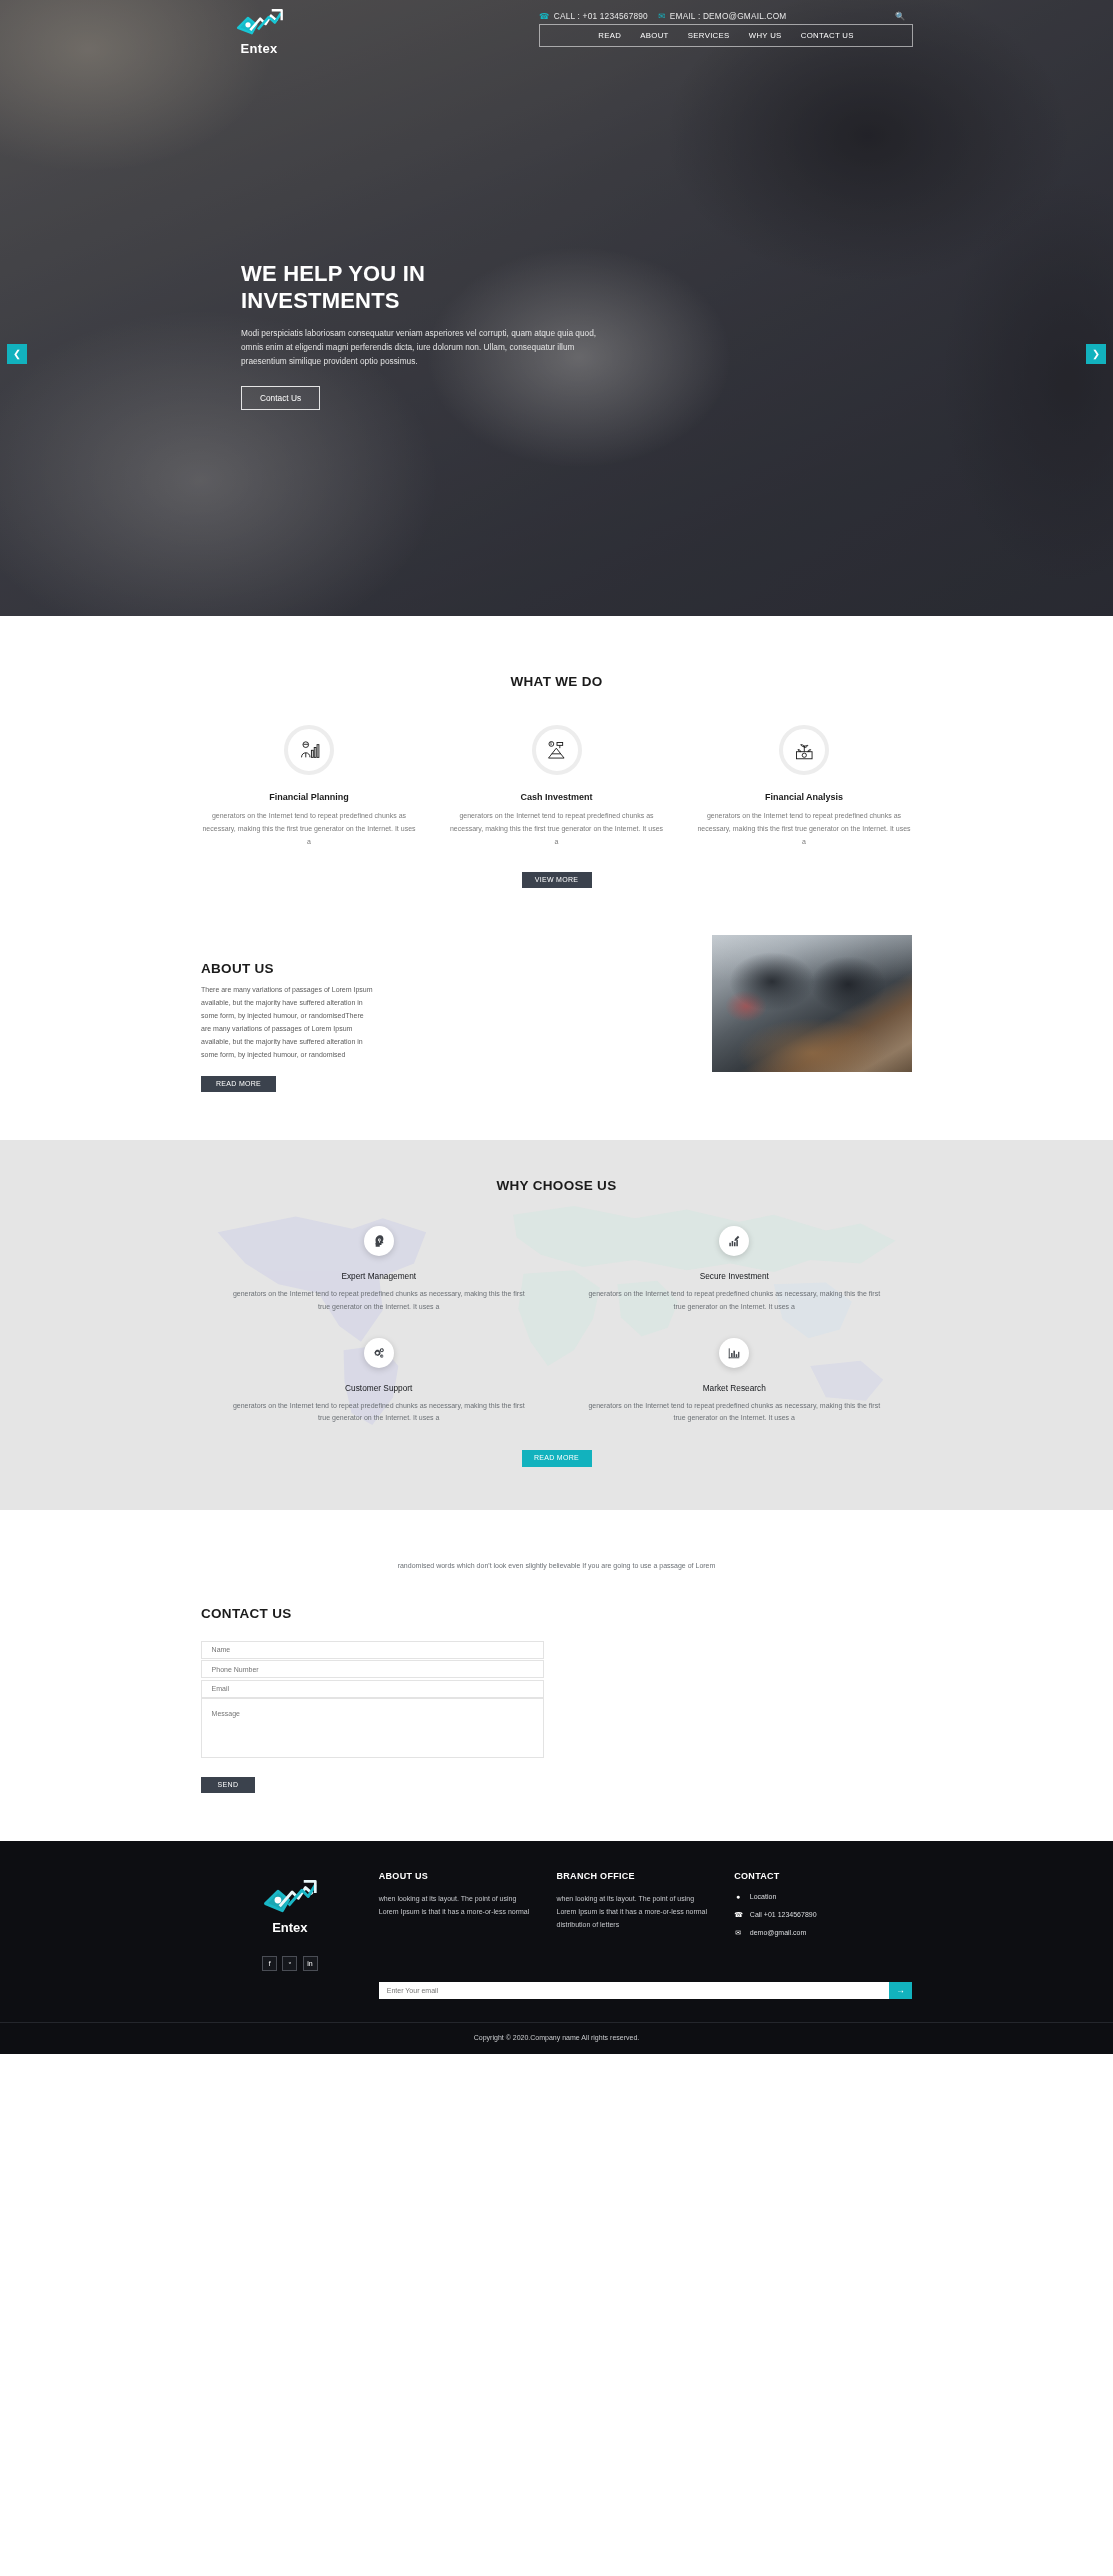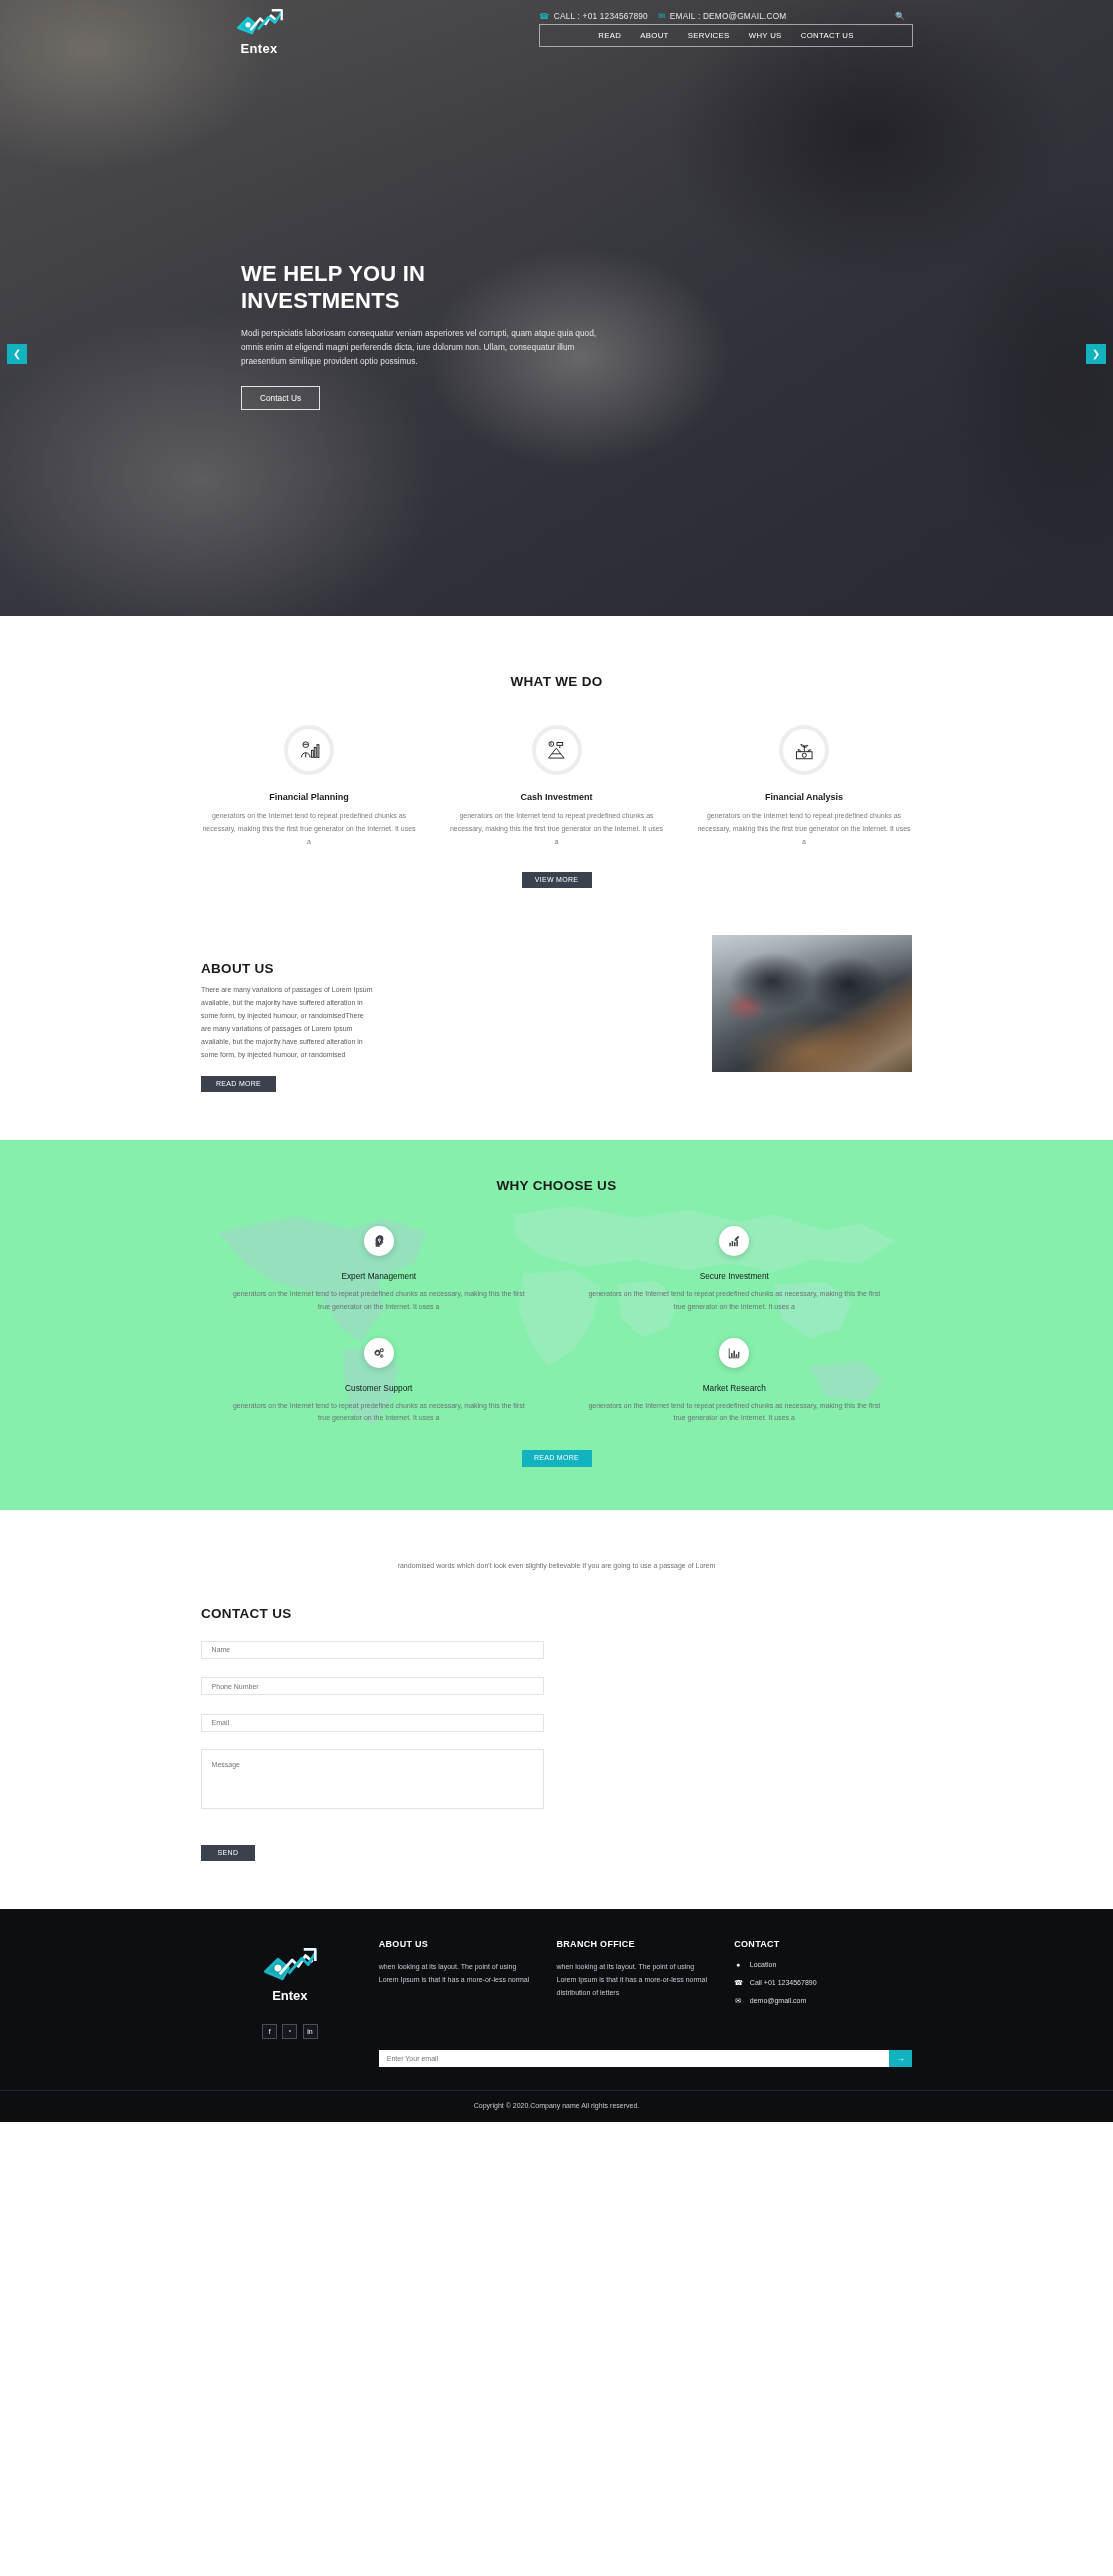--- a/index.html
+++ b/index.html
@@ -128,21 +128,21 @@
     background:
       radial-gradient(ellipse 61px 42px at 30% 34%, rgba(30,34,40,.85), rgba(30,34,40,0) 70%),
       radial-gradient(ellipse 54px 40px at 68% 36%, rgba(25,28,34,.8), rgba(25,28,34,0) 70%),
       radial-gradient(ellipse 104px 48px at 50% 86%, rgba(150,110,70,.75), rgba(150,110,70,0) 72%),
       radial-gradient(ellipse 30px 22.6px at 17% 52%, rgba(190,70,70,.6), rgba(190,70,70,0) 70%),
       linear-gradient(180deg, rgba(225,232,238,.35) 0%, rgba(225,232,238,0) 34%);
   }
 
   
   .why{
-    margin-top:48px; padding:38px 0 43px; background:#86efac; position:relative; overflow:hidden;
+    margin-top:48px; padding:38px 0 43px; background:#e5e5e5; position:relative; overflow:hidden;
   }
   .map-bg{
     position:absolute; left:0; right:0; top:40px; height:252px; opacity:.5;
     display:flex; justify-content:center; pointer-events:none;
   }
   .why-inner{ position:relative; z-index:3; width:711px; margin:0 auto; }
   .why-grid{ display:flex; flex-wrap:wrap; margin-top:33px; }
   .why-card{ width:50%; text-align:center; padding:0 26px; margin-bottom:24px; }
   .why-circle{
     width:30px; height:30px; border-radius:50%; background:#fff;
@@ -160,21 +160,21 @@
   
   .testi{ padding:43px 0 0; text-align:center; }
   .testi p{ font-size:7px; color:#6c7176; margin-top:9.6px; }
 
   
   .contact{ padding:37px 0 48px; }
   .contact h2{ font-size:13.5px; font-weight:700; color:#1b1b1b; letter-spacing:0.3px; }
   .form{ margin-top:18px; width:343px; }
   .field{
     width:343px; height:18px; border:0.9px solid #e3e3e3; background:#fff;
-    font-size:7px; color:#9a9a9a; padding:0 9.6px; margin-bottom:17px;
+    font-size:7px; color:#9a9a9a; padding:0 9.6px; margin-bottom:0;
     font-family:"Liberation Sans", sans-serif; outline:none;
   }
   textarea.field{
     height:60px; padding:10.4px 9.6px; resize:none; line-height:1.4;
   }
   .btn-send{
     margin-top:15.7px; width:54px; height:16.5px; background:#3b424d; color:#fff;
     border:0; font-size:7px; letter-spacing:0.4px; cursor:pointer;
     font-family:"Liberation Sans", sans-serif;
   }

